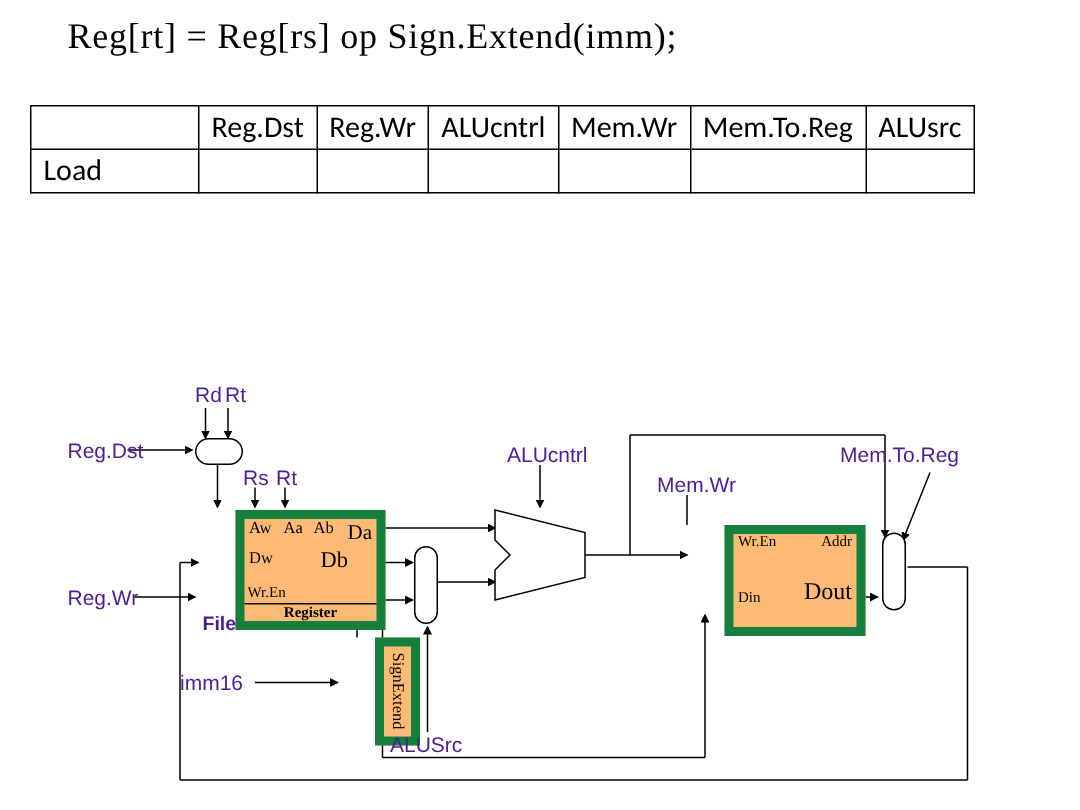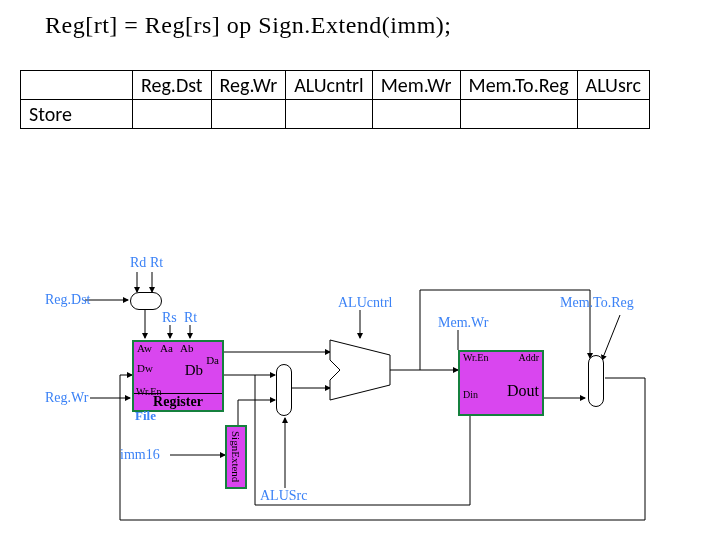--- a/index.html
+++ b/index.html
@@ -39,30 +39,31 @@
   .table .rowlabel { width: 95px; }
   .diagram {
     position: absolute;
     top: 260px;
     left: 60px;
     width: 600px;
     height: 270px;
   }
   .dlabel {
     position: absolute;
-    font-family: Liberation Serif, serif;
+    font-family: Liberation Sans, sans-serif;
     font-size: 14px;
-    color: #3b82f6;
+    color: #4c1d95;
   }
   .box {
     position: absolute;
-    border: 2px solid #15803d;
-    background: #d946ef;
+    border: 6px solid #15803d;
+    background: #fdba74;
     font-size: 13px;
     text-align: center;
+    margin-left: 25px;
   }
   .mux {
     position: absolute;
     width: 14px;
     height: 50px;
     border: 1px solid #000;
     border-radius: 8px;
     background: #fff;
   }
   svg { position: absolute; top:0; left:0; }
@@ -77,21 +78,21 @@
       <tr>
     <th class="rowlabel"></th>
     <th>Reg.Dst</th>
     <th>Reg.Wr</th>
     <th>ALUcntrl</th>
     <th>Mem.Wr</th>
     <th>Mem.To.Reg</th>
     <th>ALUsrc</th>
   </tr>
   <tr>
-        <td class="rowlabel">Store</td>
+        <td class="rowlabel">Load</td>
         <td></td>
         <td></td>
         <td></td>
         <td></td>
         <td></td>
         <td></td>
       </tr>
 </tbody>
   </table>
 
@@ -162,25 +163,25 @@
   <div class="mux" style="left:70px;top:32px;width:30px;height:16px;border-radius:10px"></div>
   <div class="dlabel" style="left:-15px;top:32px">Reg.Dst</div>
 
   <div class="dlabel" style="left:102px;top:50px">Rs</div>
   <div class="dlabel" style="left:124px;top:50px">Rt</div>
 
   <div class="box" style="left:72px;top:80px;width:88px;height:68px">
     <div style="position:absolute;left:3px;top:0;font-size:11px">Aw</div>
     <div style="position:absolute;left:26px;top:0;font-size:11px">Aa</div>
     <div style="position:absolute;left:46px;top:0;font-size:11px">Ab</div>
-    <div style="position:absolute;right:3px;top:12px;font-size:11px">Da</div>
+    <div style="position:absolute;right:3px;top:2px;font-size:14px">Da</div>
     <div style="position:absolute;left:3px;top:20px;font-size:11px">Dw</div>
     <div style="position:absolute;right:19px;top:20px;font-size:15px">Db</div>
     <div style="position:absolute;left:2px;bottom:13px;font-size:10px">Wr.En</div>
-    <div style="position:absolute;left:0;right:0;bottom:0;border-top:1px solid #000;font-weight:bold;font-size:14px">Register<br></div>
+    <div style="position:absolute;left:0;right:0;bottom:0;border-top:1px solid #000;font-weight:bold;font-size:10px">Register<br></div>
   </div>
   <div class="dlabel" style="left:75px;top:148px;font-weight:bold;font-size:13px">File</div>
 
   <div class="dlabel" style="left:-15px;top:130px">Reg.Wr</div>
 
   <div class="box" style="left:165px;top:165px;width:18px;height:60px;writing-mode:vertical-rl;text-orientation:mixed;font-size:11px;line-height:18px">SignExtend</div>
   <div class="dlabel" style="left:60px;top:187px">imm16</div>
 
   <div class="mux" style="left:216px;top:104px"></div>
   <div class="dlabel" style="left:200px;top:228px">ALUSrc</div>

